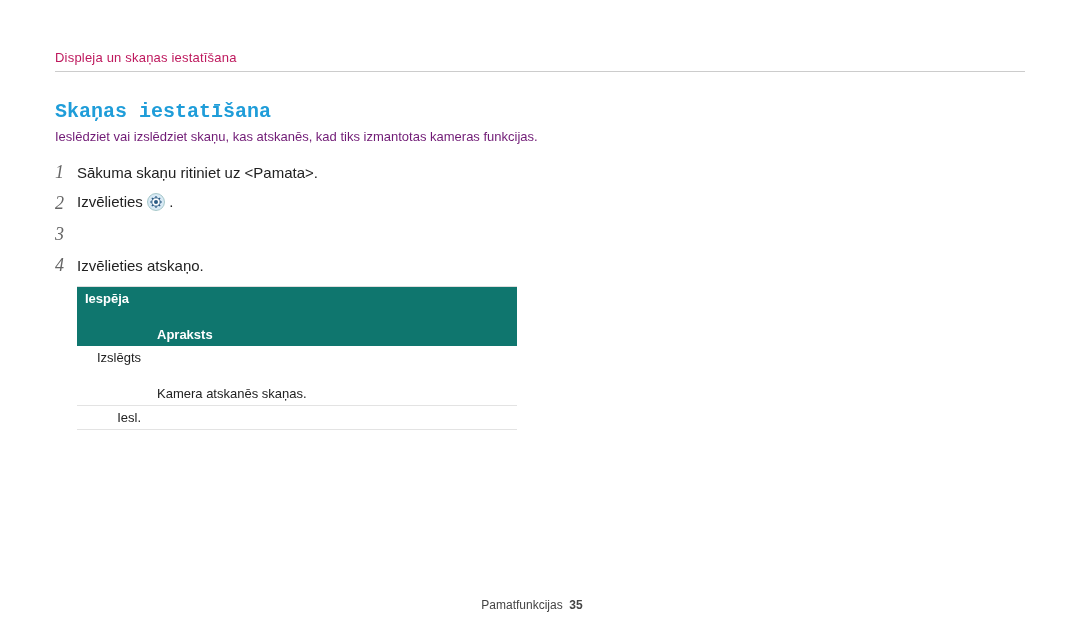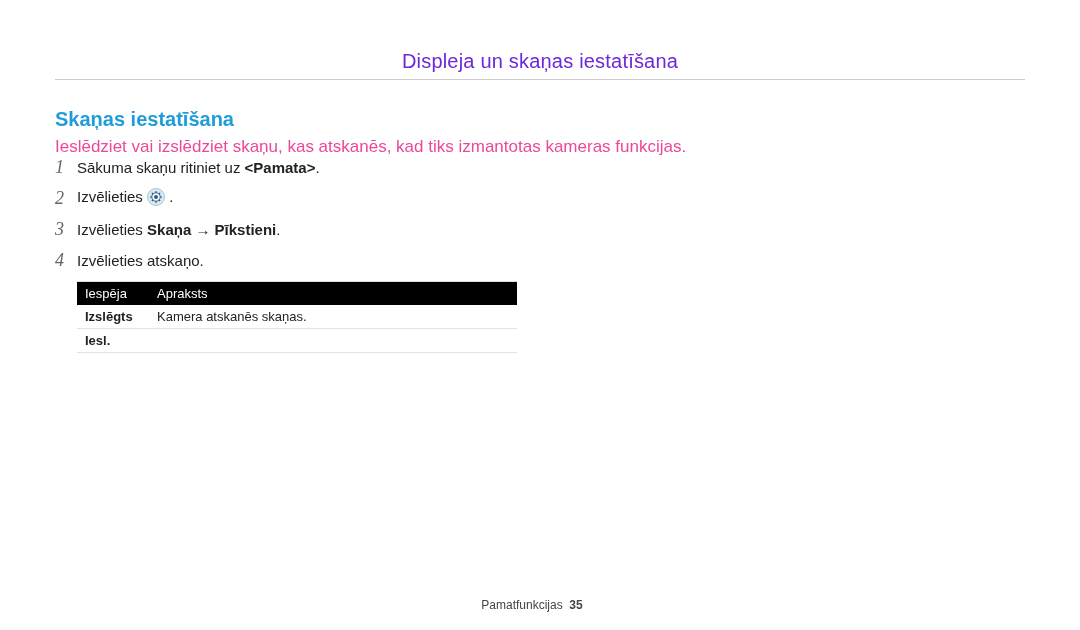--- a/index.html
+++ b/index.html
@@ -1,33 +1,33 @@
 <!DOCTYPE html>
 <html><head>
 <meta charset="utf-8">
 <style>
   * { box-sizing: border-box; margin: 0; padding: 0; }
   html, body { width: 1080px; height: 630px; background: #fff; font-family: "Segoe UI", "Helvetica Neue", Arial, sans-serif; color: #222; }
   .page { padding: 50px 55px 20px 55px; position: relative; height: 100%; }
-  .header-title { font-size: 20px; color: #6d28d9; letter-spacing: 0.2px; text-align: center; }
+  .header-title { font-size: 13px; color: #be185d; letter-spacing: 0.2px; }
   .header-rule { border: none; border-top: 1px solid #ccc; margin-top: 6px; margin-bottom: 28px; }
-  .section-heading { color: #1f9dd9; font-size: 20px; font-weight: 600; margin-bottom: 6px; }
-  .section-desc { font-size: 17px; color: #ec4899; }
+  .section-heading { color: #1f9dd9; font-size: 20px; font-weight: 600; margin-bottom: 6px; font-family: Liberation Mono, monospace; }
+  .section-desc { font-size: 13px; color: #701a75; margin-bottom: 18px; }
   .steps { list-style: none; }
   .steps li { display: flex; align-items: center; margin-bottom: 10px; font-size: 15px; }
   .step-num { font-style: italic; font-family: Georgia, "Times New Roman", serif; font-size: 18px; color: #666; width: 22px; flex-shrink: 0; }
   .step-text { }
-  .step-text strong { font-weight: 700; }
+  .step-text strong { font-weight: 400; }
   .settings-icon { display: inline-block; vertical-align: middle; }
   .table-wrap { margin-top: 4px; margin-left: 22px; width: 440px; border-top: 1px solid #ddd; }
-  .table-head { display: flex; background: #000000; color: #fff; font-size: 13px; font-weight: 400; }
+  .table-head { display: flex; background: #0f766e; color: #fff; font-size: 13px; font-weight: 700; }
   .col1 { width: 72px; padding: 4px 8px; }
-  .col2 { flex: 1; padding: 4px 8px; }
+  .col2 { flex: 1; padding: 4px 8px; margin-top: 36px; }
   .table-row { display: flex; border-bottom: 1px solid #e3e3e3; font-size: 13px; }
-  .table-row .col1 { font-weight: 700; }
+  .table-row .col1 { font-weight: 400; text-align: right; }
   .footer { position: absolute; bottom: 18px; left: 0; right: 16px; text-align: center; font-size: 12px; color: #444; }
   .footer .pagenum { font-weight: 700; }
   .arrow { font-family: Arial, sans-serif; }
 </style>
 </head>
 <body>
 
 <div class="page">
 
   <div class="header-title">Displeja un skaņas iestatīšana</div>
@@ -64,23 +64,20 @@
                 <line x1="4.2" y1="4.2" x2="3" y2="3"></line>
               </g>
             </g>
           </svg>
         </span>
         <span> .</span>
       </span>
     </li>
     <li>
       <span class="step-num">3</span>
-      <span class="step-text">
-        <span>Izvēlieties </span><strong>Skaņa</strong><span class="arrow"> → </span><strong>Pīkstieni</strong><span>.</span>
-      </span>
     </li>
     <li>
       <span class="step-num">4</span>
       <span class="step-text">
         <span>Izvēlieties atskaņo.</span>
       </span>
     </li>
   </ol>
 
   <div class="table-wrap">

